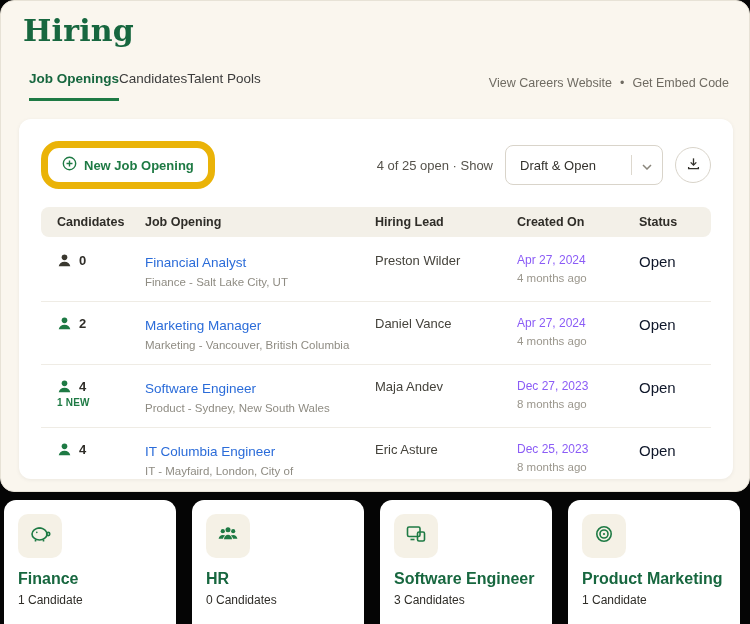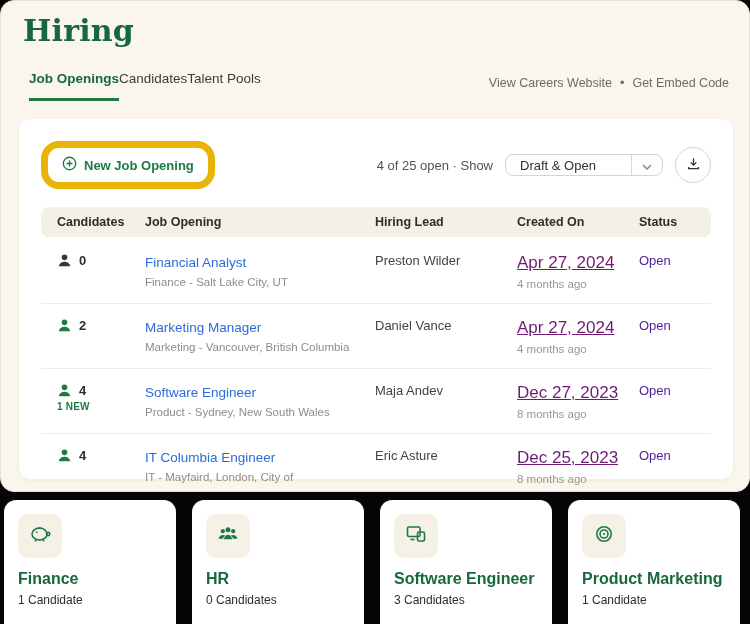--- a/index.html
+++ b/index.html
@@ -44,21 +44,21 @@
   .toolbar { display:flex; align-items:center; justify-content:space-between; margin-bottom:18px; }
   .btn-new {
     display:inline-flex; align-items:center; gap:7px;
     border:7px solid #eab308; color:#1E7A44; background:transparent;
     border-radius:18px; padding:8px 14px; font-size:13px; font-weight:600; cursor:pointer;
     font-family:"Liberation Sans", sans-serif;
   }
   .toolbar-right { display:flex; align-items:center; gap:12px; }
   .summary { font-size:13px; color:#55524b; }
   .filter-select {
-    display:flex; align-items:center; gap:10px; height:22px; padding:0 10px 0 14px;
+    display:flex; align-items:center; gap:10px; height:40px; padding:0 10px 0 14px;
     border:1px solid #d9d4ca; border-radius:8px; background:#fff; cursor:pointer; min-width:158px;
   }
   .filter-select .val { font-size:13px; color:#33312c; flex:1; }
   .filter-select .vdiv { width:1px; height:20px; background:#ddd8ce; }
   .btn-download {
     width:36px; height:36px; border-radius:50%; border:1px solid #d9d4ca; background:#fff;
     display:flex; align-items:center; justify-content:center; color:#33312c; cursor:pointer;
   }
 
   
@@ -74,23 +74,23 @@
   .trow:last-child { border-bottom:none; }
   .cand-cell { display:flex; flex-direction:column; gap:3px; }
   .cand-top { display:flex; align-items:center; gap:7px; }
   .cand-count { font-size:13px; font-weight:bold; color:#2f2d28; }
   .cand-icon { color:#1E7A44; display:flex; }
   .cand-icon.dark { color:#3a382f; }
   .new-badge { font-size:10px; font-weight:bold; color:#1E7A44; letter-spacing:0.2px; }
   .job-title { font-size:13.5px; color:#2b6cd9; font-weight:500; text-decoration:none; }
   .job-sub { font-size:11.5px; color:#8f8c83; margin-top:5px; }
   .lead { font-size:13px; color:#45433c; }
-  .date { font-size:17px; color:#701a75;text-decoration:underline; }
+  .date { font-size:12px; color:#8b5cf6; }
   .ago { font-size:11.5px; color:#9b978d; margin-top:5px; }
-  .status { font-size:13px; color:#4c1d95; }
+  .status { font-size:15px; color:#0f172a; }
 
   
   .pools { position:absolute; left:0; top:492px; width:750px; height:104px; }
   .pool-card {
     position:absolute; top:8px; width:172px; height:140px;
     background:#ffffff; border-radius:12px; padding:14px;
   }
   .pool-card.p0 { left:4px; }
   .pool-card.p1 { left:192px; }
   .pool-card.p2 { left:380px; }

